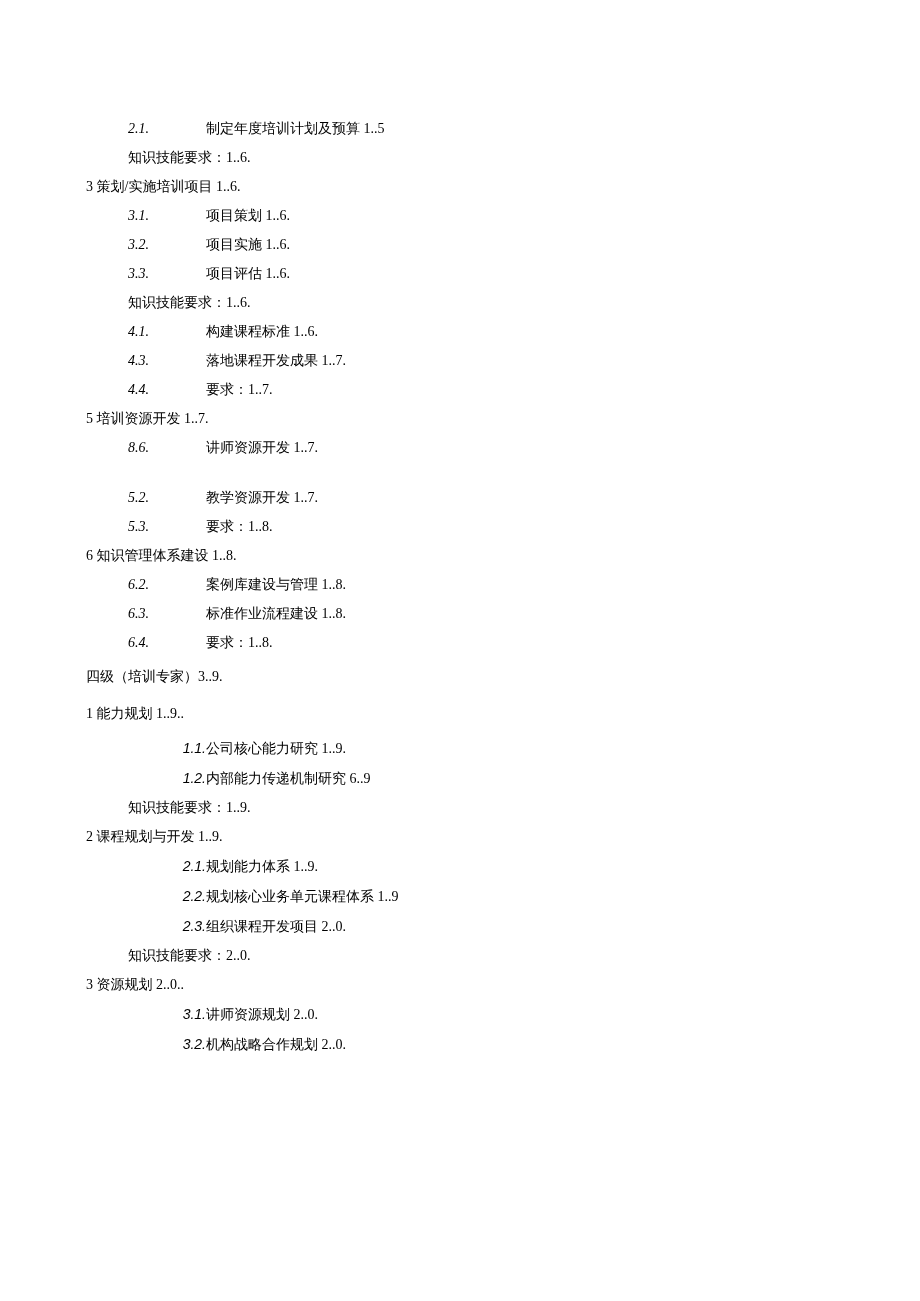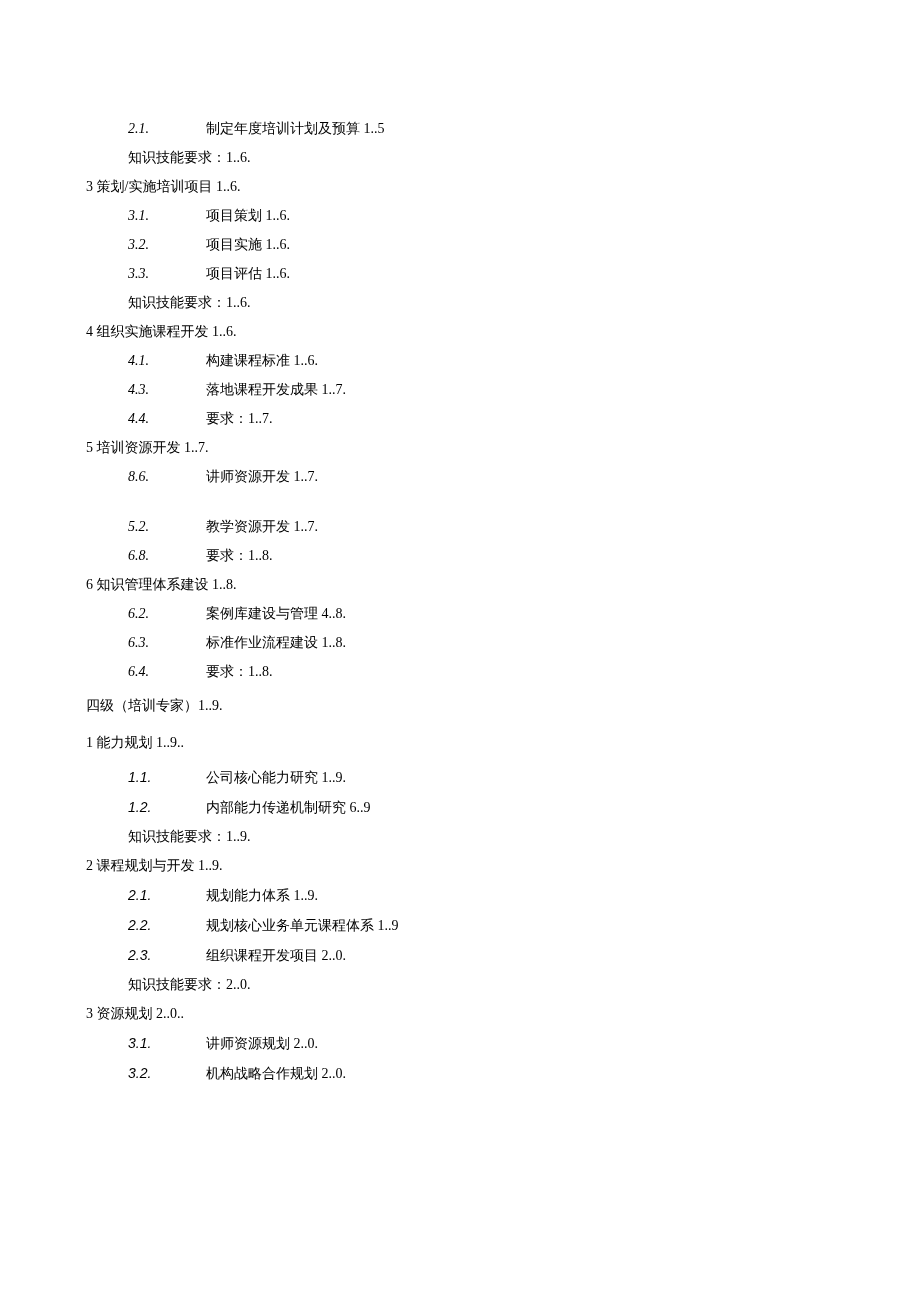--- a/index.html
+++ b/index.html
@@ -20,47 +20,46 @@
     }
     .indent-0 { margin-left: 0; }
     .indent-1 { margin-left: 42px; }
     .indent-2 { margin-left: 42px; }
     .num-col {
       display: inline-block;
       width: 78px;
       vertical-align: baseline;
       font-style: italic;
     }
-    .sans { font-family: Arial, "Microsoft YaHei", sans-serif; }
+    .sans { font-family: Arial, "Microsoft YaHei", sans-serif; text-align: right; }
     .serif { font-family: "SimSun", "宋体", serif; }
   </style>
 </head>
 <body>
 
 <div id="container">
     <div class="line indent-1"><span class="num-col serif">2.1.</span><span>制定年度培训计划及预算 1..5</span></div>
     <div class="line indent-2"><span>知识技能要求：1..6.</span></div>
     <div class="line indent-0"><span>3   策划/实施培训项目 1..6.</span></div>
     <div class="line indent-1"><span class="num-col serif">3.1.</span><span>项目策划 1..6.</span></div>
     <div class="line indent-1"><span class="num-col serif">3.2.</span><span>项目实施 1..6.</span></div>
     <div class="line indent-1"><span class="num-col serif">3.3.</span><span>项目评估 1..6.</span></div>
     <div class="line indent-2"><span>知识技能要求：1..6.</span></div>
-    <div class="line indent-0"><span>4   组织实施课程开发 1..6.</span></div>
     <div class="line indent-1"><span class="num-col serif">4.1.</span><span>构建课程标准 1..6.</span></div>
     <div class="line indent-1"><span class="num-col serif">4.3.</span><span>落地课程开发成果 1..7.</span></div>
     <div class="line indent-1"><span class="num-col serif">4.4.</span><span>要求：1..7.</span></div>
     <div class="line indent-0"><span>5   培训资源开发 1..7.</span></div>
     <div class="line indent-1" style="margin-bottom: 36px;"><span class="num-col serif">8.6.</span><span>讲师资源开发 1..7.</span></div>
     <div class="line indent-1"><span class="num-col serif">5.2.</span><span>教学资源开发 1..7.</span></div>
-    <div class="line indent-1"><span class="num-col serif">6.8.</span><span>要求：1..8.</span></div>
+    <div class="line indent-1"><span class="num-col serif">5.3.</span><span>要求：1..8.</span></div>
     <div class="line indent-0"><span>6   知识管理体系建设 1..8.</span></div>
-    <div class="line indent-1"><span class="num-col serif">6.2.</span><span>案例库建设与管理 4..8.</span></div>
+    <div class="line indent-1"><span class="num-col serif">6.2.</span><span>案例库建设与管理 1..8.</span></div>
     <div class="line indent-1"><span class="num-col serif">6.3.</span><span>标准作业流程建设 1..8.</span></div>
     <div class="line indent-1"><span class="num-col serif">6.4.</span><span>要求：1..8.</span></div>
-    <div class="line indent-0" style="margin-top: 20px; margin-bottom: 23px;"><span>四级（培训专家）1..9.</span></div>
+    <div class="line indent-0" style="margin-top: 20px; margin-bottom: 23px;"><span>四级（培训专家）3..9.</span></div>
     <div class="line indent-0" style="margin-bottom: 20px;"><span>1 能力规划 1..9..</span></div>
     <div class="line indent-1"><span class="num-col sans">1.1.</span><span>公司核心能力研究 1..9.</span></div>
     <div class="line indent-1"><span class="num-col sans">1.2.</span><span>内部能力传递机制研究 6..9</span></div>
     <div class="line indent-2"><span>知识技能要求：1..9.</span></div>
     <div class="line indent-0"><span>2   课程规划与开发 1..9.</span></div>
     <div class="line indent-1"><span class="num-col sans">2.1.</span><span>规划能力体系 1..9.</span></div>
     <div class="line indent-1"><span class="num-col sans">2.2.</span><span>规划核心业务单元课程体系 1..9</span></div>
     <div class="line indent-1"><span class="num-col sans">2.3.</span><span>组织课程开发项目 2..0.</span></div>
     <div class="line indent-2"><span>知识技能要求：2..0.</span></div>
     <div class="line indent-0"><span>3    资源规划 2..0..</span></div>

